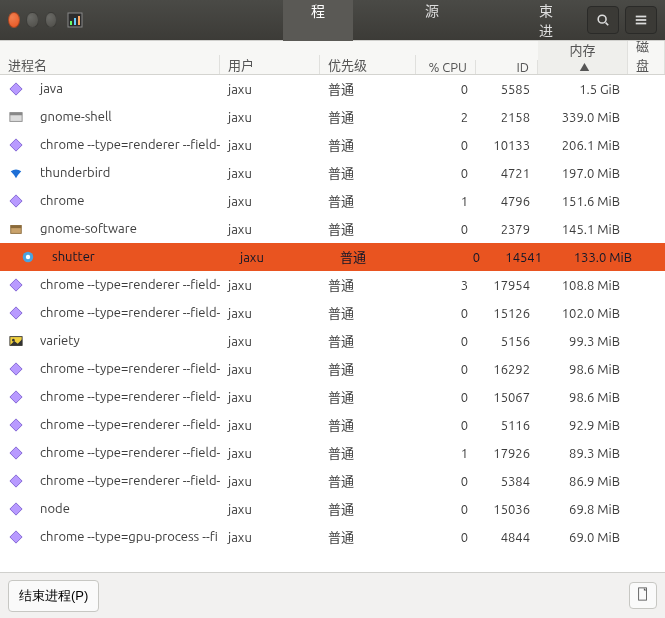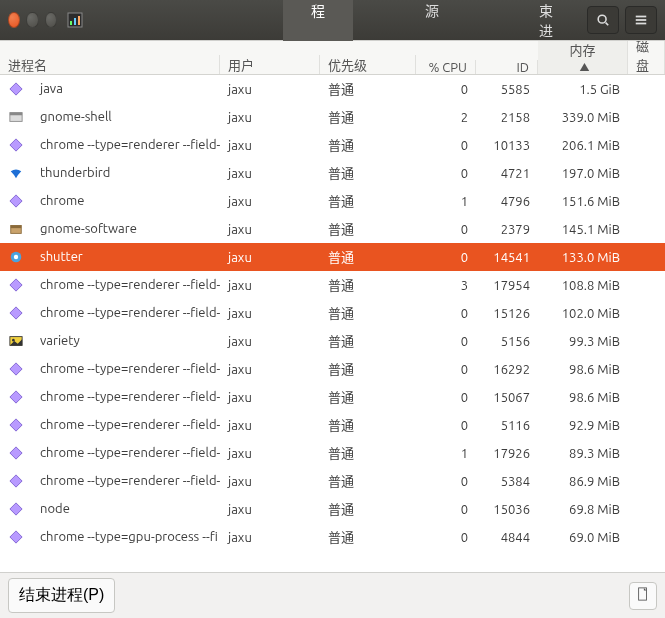--- a/index.html
+++ b/index.html
@@ -27,29 +27,29 @@
 .c-prio { width: 96px; }
 .c-cpu  { width: 60px; justify-content: flex-end; }
 .c-id   { width: 62px; justify-content: flex-end; }
 .c-mem  { width: 90px; justify-content: flex-end; flex-direction: column; }
 .c-disk { flex: 1; }
 
 .tbody { flex: 1; overflow-y: hidden; }
 .row { display:flex; height: 28px; align-items: center; border-bottom: 1px solid transparent; }
 .row:nth-child(odd) { background: #ffffff; }
 .row:nth-child(even){ background: #ffffff; }
-.row.selected { background: #e95420; color: #ffffff; }
+.row.selected { background: #e95420; color: #0f172a; padding-left: 12px; }
 .td { padding: 0 8px; overflow: hidden; white-space: nowrap; text-overflow: clip; }
 .td.c-name { display:flex; align-items:flex-start; gap: 16px; }
 .proc-icon { width:16px; height:16px; flex: 0 0 16px; display:inline-flex; align-items:center; justify-content:center; }
 .proc-icon svg { display:block; }
 .td.c-cpu, .td.c-id, .td.c-mem { text-align: right; justify-content:flex-end; display:flex; }
 
 .footer { height: 46px; background: #f2f1f0; border-top: 1px solid #d0d0cd; display:flex; align-items:center; padding: 0 8px; gap: 8px; }
-.btn { background: #fafafa; border: 1px solid #c7c7c3; border-radius: 4px; padding: 6px 10px; font-size: 16px; cursor:pointer; }
+.btn { background: #fafafa; border: 1px solid #c7c7c3; border-radius: 4px; padding: 6px 10px; font-size: 13px; cursor:pointer; }
 .footer .spacer { flex: 1; }
 .sort-arrow { margin-left: 4px; font-size: 10px; }
 </style>
 </head>
 <body>
 
 <div class="titlebar">
   <span class="win-btn win-close"></span>
   <span class="win-btn win-min"></span>
   <span class="win-btn win-max"></span>

